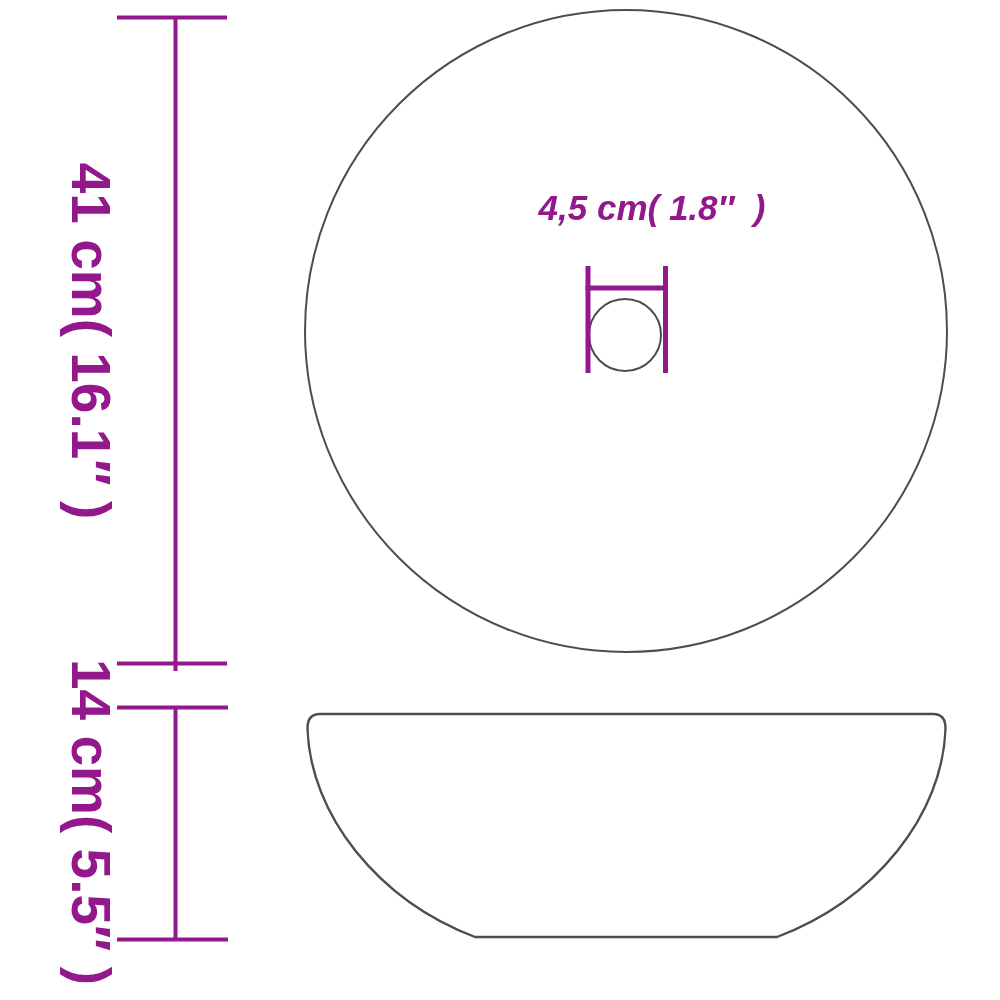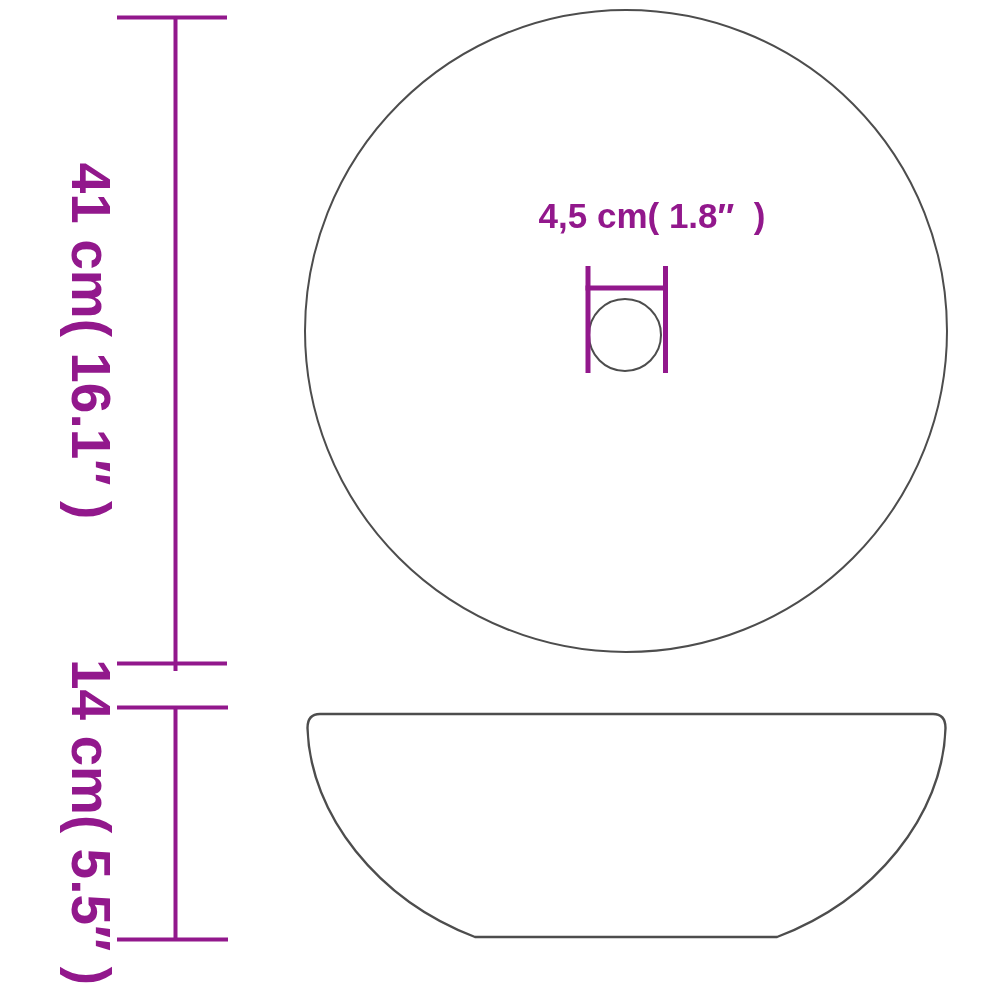--- a/index.html
+++ b/index.html
@@ -38,21 +38,21 @@
   .dim-label.rotated {
     font-size: 55px;
     transform: translate(-50%, -50%) rotate(90deg);
   }
   .dim-label.horizontal {
     font-size: 35px;
     transform: translate(-50%, -50%);
   }
   #diameter-label { left: 90px;  top: 341px; }
   #height-label   { left: 90px;  top: 822px; }
-  #drain-label    { left: 652px; top: 215px; }
+  #drain-label    { left: 652px; top: 207px; font-style: italic; }
 </style>
 </head>
 <body>
 
 <div class="stage">
 
   <svg class="diagram-svg" viewBox="0 0 1000 1000">
 
     <circle cx="626" cy="331" r="321" fill="none" stroke="var(--outline)" stroke-width="2"></circle>
 

